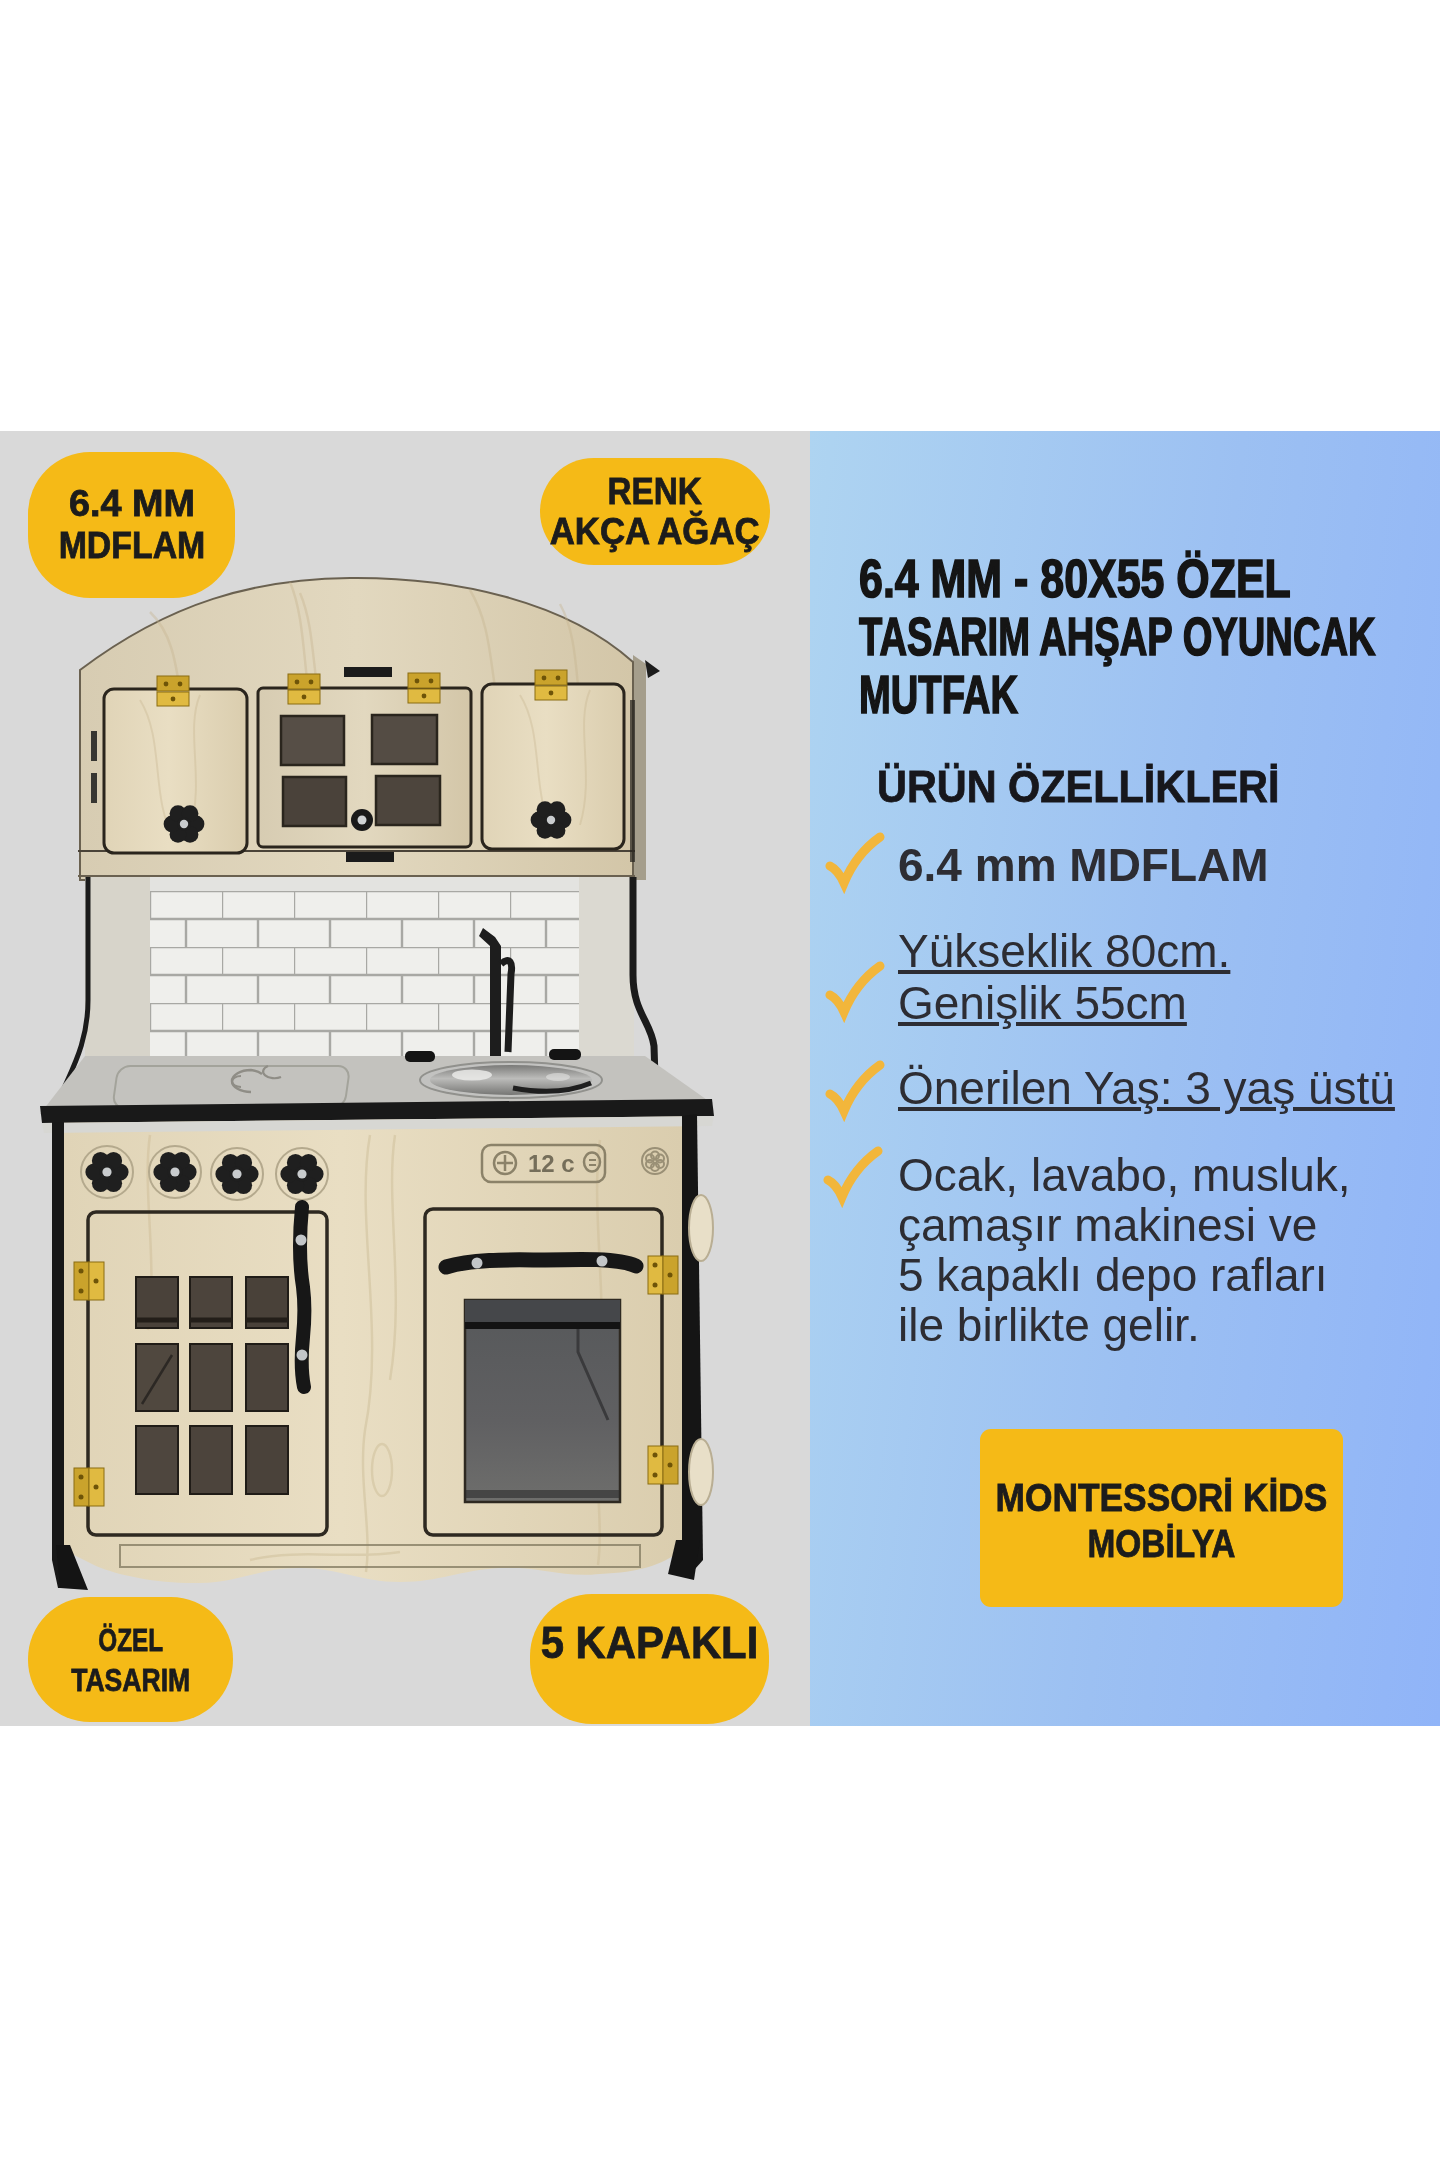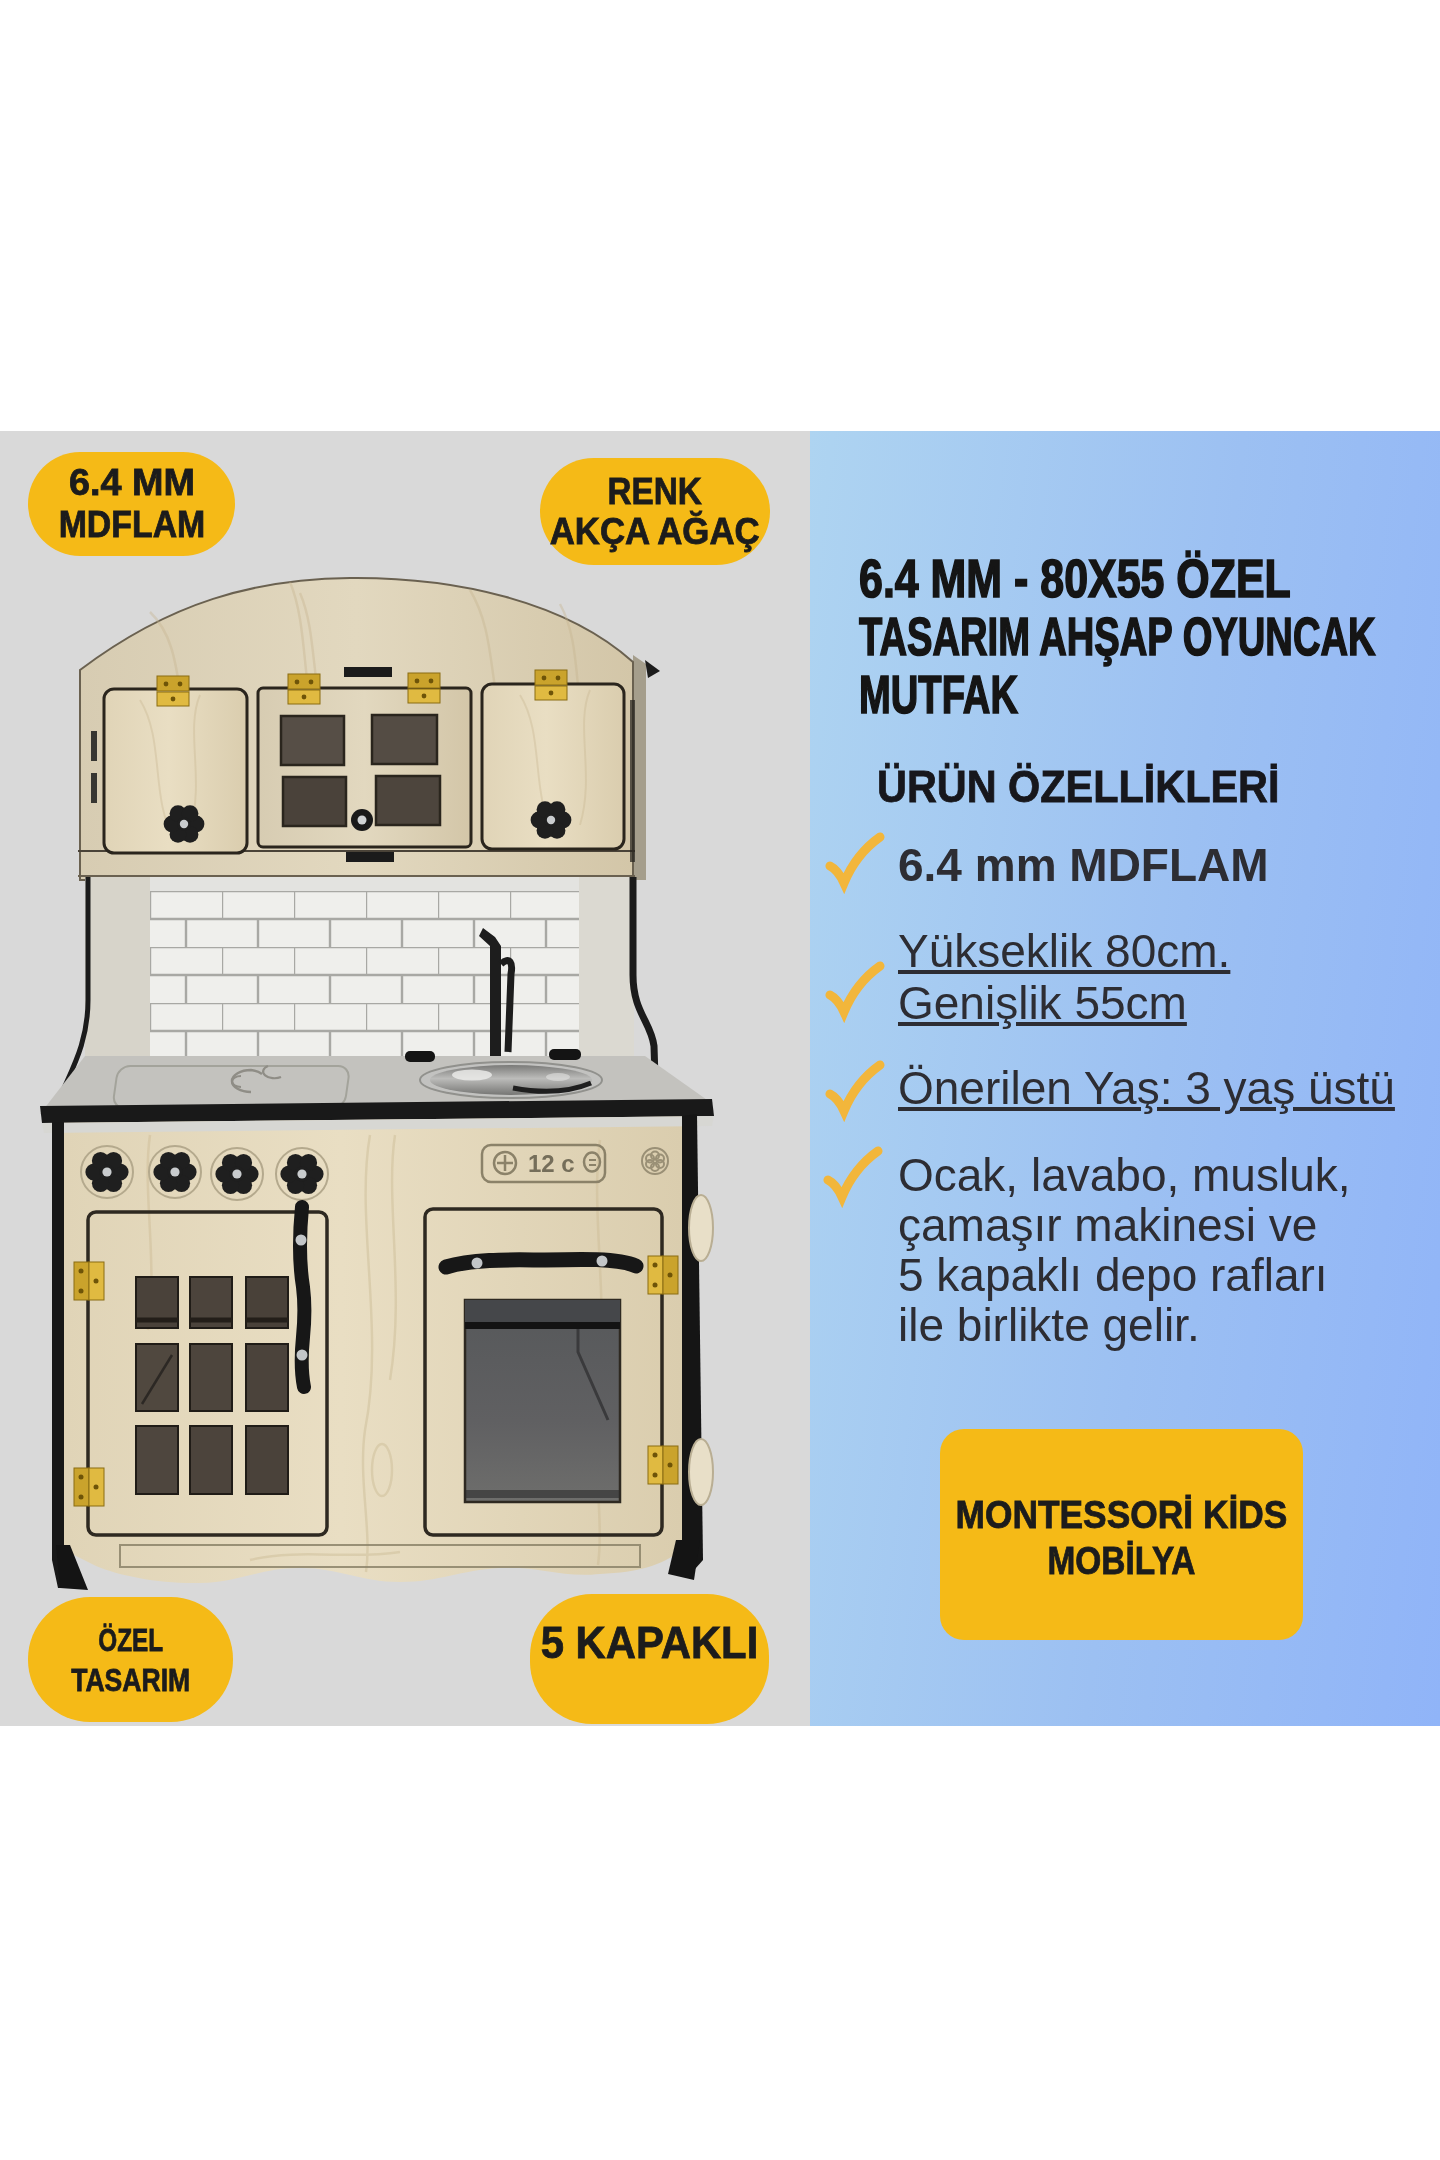--- a/index.html
+++ b/index.html
@@ -6,25 +6,25 @@
   body{width:1440px;height:2160px;background:#ffffff;position:relative;overflow:hidden;
        font-family:"Liberation Sans", sans-serif;}
   .abs{position:absolute;}
   #gray{left:0;top:431px;width:810px;height:1295px;background:#d9d9d9;}
   #blue{left:810px;top:431px;width:630px;height:1295px;
         background:linear-gradient(97deg,#aed4f1 0%,#9cc0f2 55%,#90b4f8 100%);}
   .badge{background:#f5ba17;border-radius:62px;display:flex;align-items:center;justify-content:center;
          color:#1c1c1c;font-weight:bold;text-align:center;-webkit-text-stroke:.8px #1c1c1c;}
   .sq{display:inline-block;transform-origin:center center;}
   .ln{transform-origin:center center;}
-  #b1{left:28px;top:452px;width:207px;height:104px;font-size:36px;line-height:42px;}
+  #b1{left:28px;top:452px;width:207px;height:146px;font-size:36px;line-height:42px;}
   #b2{left:540px;top:458px;width:230px;height:107px;font-size:37px;line-height:40px;}
   #b3{left:28px;top:1597px;width:205px;height:125px;font-size:32px;line-height:40px;}
   #b4{left:530px;top:1594px;width:239px;height:130px;font-size:44px;padding-bottom:32px;box-sizing:border-box;}
-  #b5{left:940px;top:1429px;width:363px;height:211px;font-size:38px;line-height:46px;border-radius:24px;padding-top:6px;box-sizing:border-box;}
+  #b5{left:980px;top:1429px;width:363px;height:178px;font-size:38px;line-height:46px;border-radius:11px;padding-top:6px;box-sizing:border-box;}
   .hl{position:absolute;left:859px;color:#151515;font-weight:bold;font-size:53px;white-space:nowrap;
       transform-origin:left top;-webkit-text-stroke:1.6px #151515;}
   #h1{top:548px;}
   #h2{top:606px;}
   #h3{top:664px;}
   #sub{left:877px;top:761px;color:#17171c;font-weight:bold;font-size:45px;white-space:nowrap;
        transform-origin:left top;transform:scaleX(0.92);-webkit-text-stroke:.8px #17171c;}
   .it{position:absolute;left:898px;color:#2d2d33;font-size:46px;line-height:52px;white-space:nowrap;}
   .chk{position:absolute;width:62px;height:62px;}
 </style>

